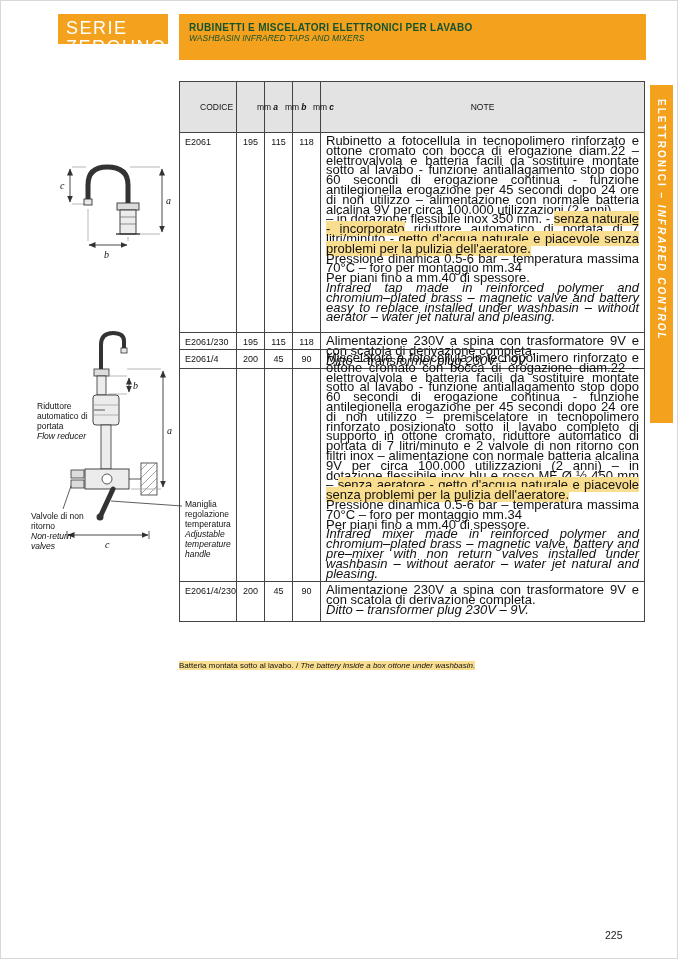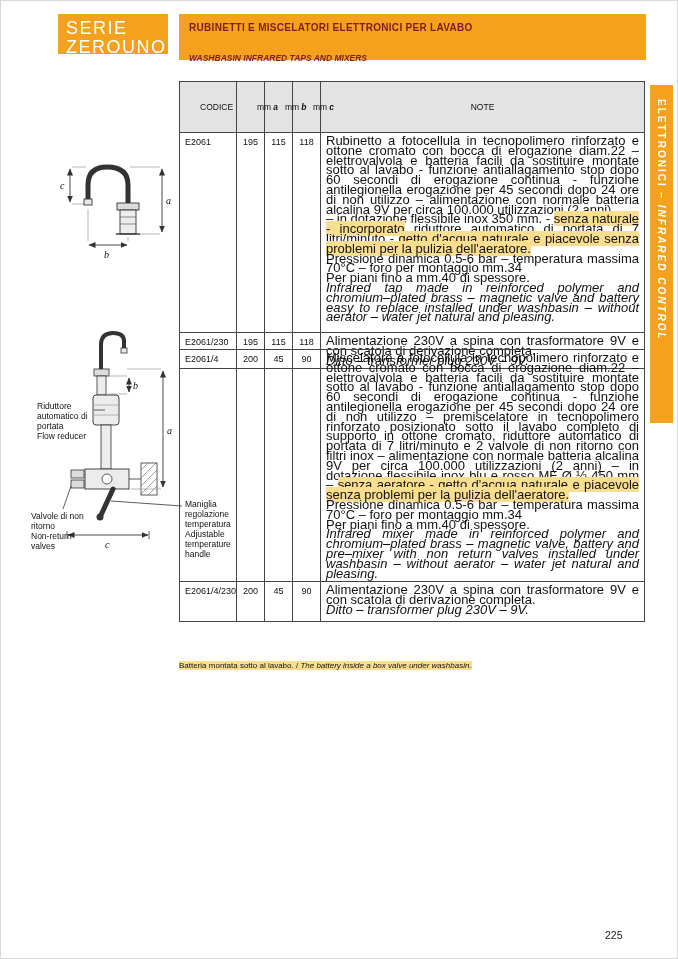--- a/index.html
+++ b/index.html
@@ -4,30 +4,30 @@
 <style>
   :root{ --accent:#F4A11D; --hl:#FADE8F; }
   html,body{margin:0;padding:0;background:#ffffff;}
   .page{
     position:relative;width:678px;height:959px;background:#fff;
     font-family:"Liberation Sans",sans-serif;color:#111;
     border:1px solid #d8d8d8;box-sizing:border-box;overflow:hidden;
   }
   
   .brand{
-    position:absolute;left:57px;top:13px;width:110px;height:40px;
+    position:absolute;left:57px;top:13px;width:110px;height:30px;
     background:var(--accent);color:#fff;box-sizing:border-box;
     padding:5px 0 0 8px;font-size:18px;line-height:19px;letter-spacing:1.5px;font-weight:400;
   }
   .hbar{
     position:absolute;left:178px;top:13px;width:467px;height:46px;
-    background:var(--accent);color:#7f1d1d;box-sizing:border-box;padding:8px 0 0 10px;
+    background:var(--accent);color:#14532d;box-sizing:border-box;padding:8px 0 0 10px;
   }
   .htitle{font-size:10px;font-weight:bold;letter-spacing:.3px;}
-  .hsub{font-size:8.5px;font-weight:bold;font-style:italic;margin-top:20px;}
+  .hsub{font-size:8.5px;font-weight:normal;font-style:italic;margin-top:0;}
   .vtab{
     position:absolute;left:649px;top:84px;width:23px;height:338px;
     background:var(--accent);color:#fff;box-sizing:border-box;
     writing-mode:vertical-rl;text-orientation:mixed;
     font-size:10px;font-weight:bold;letter-spacing:2px;line-height:23px;
     padding-top:14px;white-space:nowrap;
   }
   .vtab .ital{font-style:italic;}
   
   table.spec{
@@ -47,21 +47,21 @@
   tr.r0{height:200px;} tr.r1{height:36px;} tr.r2{height:232px;} tr.r3{height:40px;}
   .para{margin:0;}
   .ital{font-style:italic;}
   .hl{background:var(--hl);}
   
   .fig{position:absolute;}
   #fig1{left:57px;top:140px;}
   #fig2{left:52px;top:328px;z-index:2;}
   .dim{font-size:10px;font-style:italic;font-family:"Liberation Serif",serif;fill:#111;}
   .figlabel{position:absolute;font-size:8.5px;line-height:10px;color:#111;z-index:5;}
-  .figlabel .en{}
+  .figlabel .en{font-style:italic;}
   #lbl-riduttore{left:36px;top:400px;width:68px;}
   #lbl-valvole{left:30px;top:510px;width:66px;}
   #lbl-maniglia{left:184px;top:498px;width:56px;}
   
   .footnote{position:absolute;left:178px;top:660px;font-size:8px;line-height:10px;white-space:nowrap;}
   .pagenum{position:absolute;left:604px;top:928px;font-size:10.5px;color:#222;}
 </style>
 </head>
 <body>
 
@@ -260,18 +260,18 @@
         <td class="num">90</td>
         <td class="note">
             <div class="para"><span>Alimentazione 230V a spina con trasformatore 9V e con scatola di derivazione completa.</span></div>
             <div class="para ital"><span>Ditto – transformer plug 230V – 9V.</span></div>
           </td>
       </tr>
     </tbody>
   </table>
 
   <div class="footnote">
-      <div class="para"><span class="hl">Batteria montata sotto al lavabo. / </span><span class="hl ital">The battery inside a box valve under washbasin.</span></div>
+      <div class="para"><span class="hl">Batteria montata sotto al lavabo. / </span><span class="hl ital">The battery inside a box ottone under washbasin.</span></div>
     </div>
 
   <div class="pagenum">225</div>
 
 </div>
 
 </body></html>

